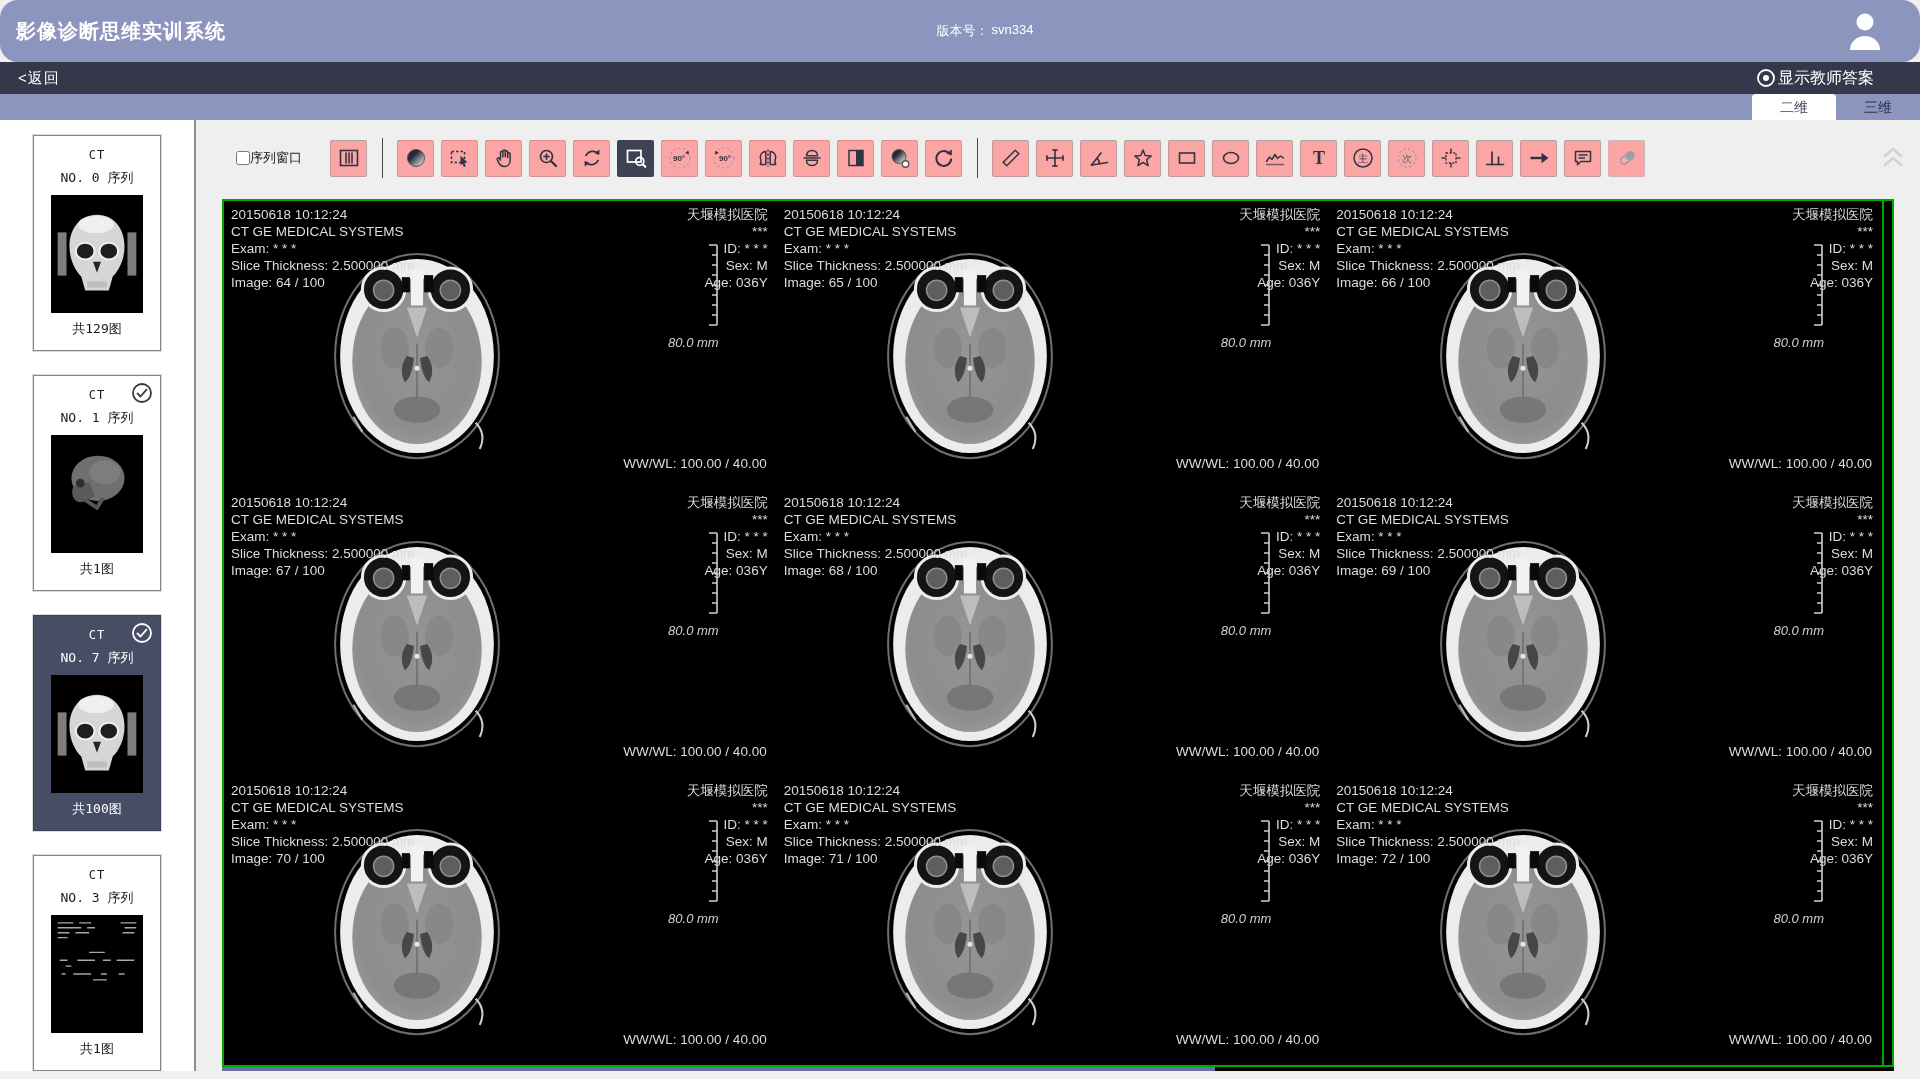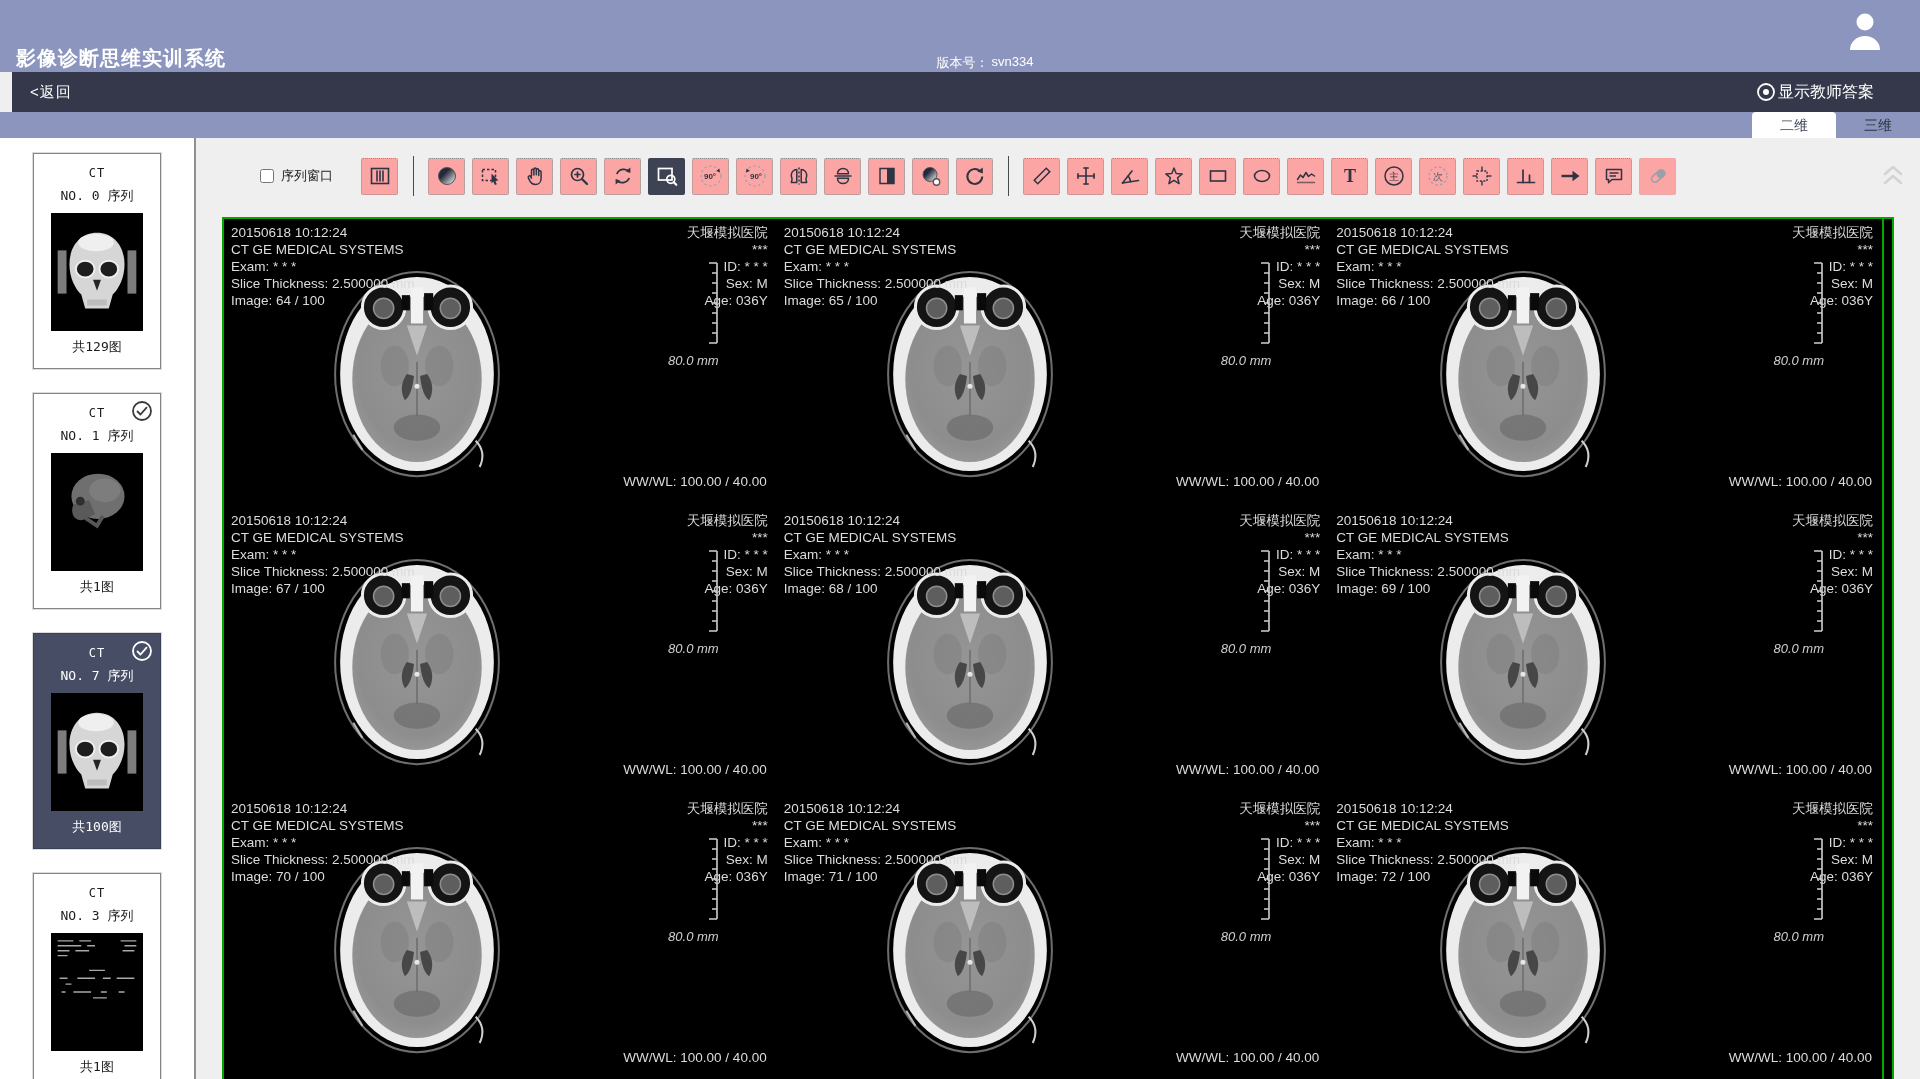--- a/index.html
+++ b/index.html
@@ -1,26 +1,26 @@
 <!DOCTYPE html>
 <html><head>
 <meta charset="utf-8">
 <style>
   * { box-sizing: border-box; margin: 0; padding: 0; }
   html,body { width:1920px; height:1079px; overflow:hidden;
     font-family:"Liberation Sans","DejaVu Sans",sans-serif; background:#efefef; }
 
   
-  .topbar { height:72px; background:#8b95bd; position:relative; display:flex; align-items:flex-end; color:#fff; }
+  .topbar { height:62px; background:#8b95bd; position:relative; display:flex; align-items:center; color:#fff;border-radius:18px; }
   .app-title { font-size:20px; font-weight:bold; margin-left:16px; letter-spacing:1px; }
   .version { position:absolute; left:51.3%; transform:translateX(-50%); font-size:13px; display:flex; gap:3px; }
   .avatar { position:absolute; right:38px; top:11px; cursor:pointer; }
 
   
-  .navbar { height:40px; background:#34384a; color:#fff; display:flex; align-items:center; font-size:15px;margin-left:12px; }
+  .navbar { height:32px; background:#34384a; color:#fff; display:flex; align-items:center; font-size:15px; }
   .back-btn { margin-left:18px; cursor:pointer; letter-spacing:1px; }
   .show-answer { margin-left:auto; margin-right:46px; display:flex; align-items:center; font-size:16px; cursor:pointer; }
 
   
   .tabstrip { height:26px; background:#8b95bd; position:relative; }
   .tabs { position:absolute; right:0; bottom:0; display:flex; }
   .tab { width:84px; height:26px; line-height:26px; text-align:center; font-size:14px; color:#2c3144; cursor:pointer; }
   .tab.active { background:#fff; border-radius:4px 4px 0 0; color:#3a3f52;text-align:center; }
 
   
@@ -37,21 +37,21 @@
   .sc-thumb { width:92px; height:118px; background:#000; margin:8px auto 7px; display:block; }
   .sc-count { font-size:13px; }
   .check-badge { position:absolute; top:6px; right:7px; color:#3a3a3a; }
   .series-card.selected .check-badge { color:#fff; }
 
   
   .main { flex:1; position:relative; background:#efefef; }
 
   
   .toolbar { position:absolute; top:18px; left:0; right:0; height:40px; display:flex; align-items:center; padding-left:40px; }
-  .tb-check { display:flex; align-items:center; gap:7px; font-size:13px; color:#222; margin-right:28px;margin-left:24px; }
+  .tb-check { display:flex; align-items:center; font-size:13px; color:#222; margin-right:28px; }
   .tb-check input { width:14px; height:14px; }
   .tb-btn { width:37px; height:37px; background:#fca5a5; border:1px dotted #8f8f8f; border-radius:2px;
     display:flex; align-items:center; justify-content:center; margin-right:7px; cursor:pointer; flex:none; }
   .tb-btn.active { background:#3e4354; border-color:#3e4354; }
   .tb-btn.disabled { border-color:#b9b9b9; }
   .tb-sep { width:1px; height:40px; background:#4a4a4a; margin:0 14px 0 8px; flex:none; }
   .tb-collapse { position:absolute; right:14px; top:8px; color:#d3d3d3; cursor:pointer; }
 
   
   .viewport { position:absolute; left:26px; top:79px; width:1672px; height:868px;

